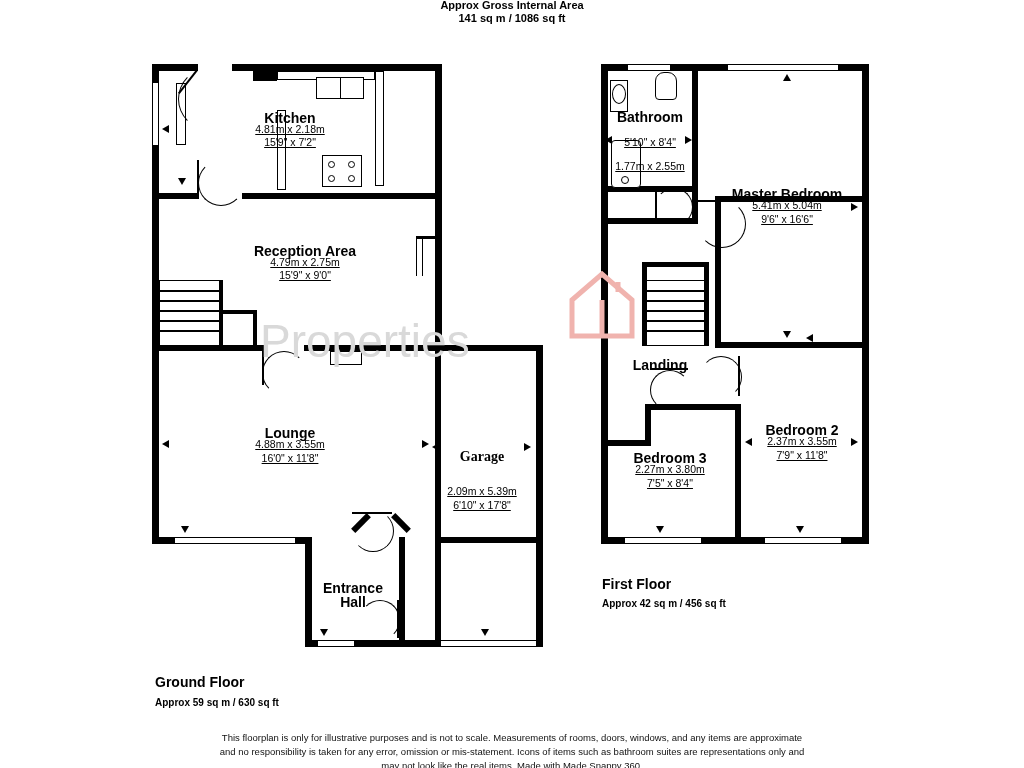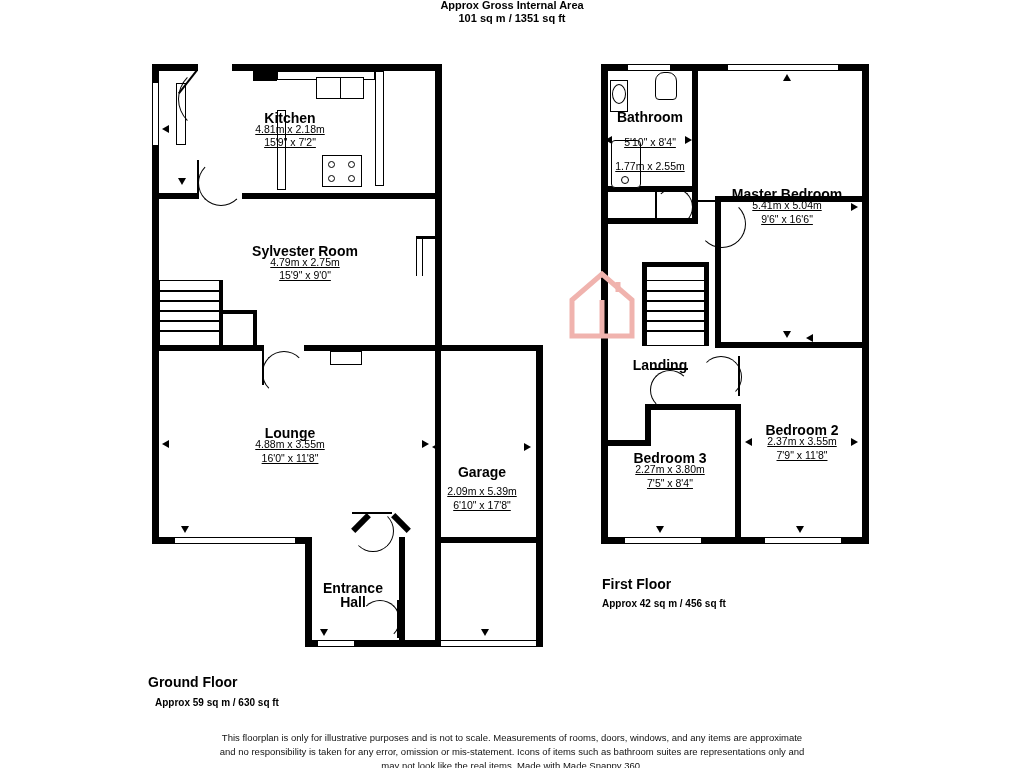--- a/index.html
+++ b/index.html
@@ -51,21 +51,21 @@
   .wm .s1{position:absolute;left:0;top:0;font-size:52px;font-weight:bold;color:#f0b3ae;font-family:"Liberation Sans",sans-serif;letter-spacing:-1px;}
   .wm .s2{position:absolute;left:12px;top:52px;font-size:46px;color:#d9d9d9;font-family:"Liberation Sans",sans-serif;}
   .wm .house{position:absolute;left:318px;top:8px;width:72px;height:70px;}
 </style>
 </head>
 <body>
 
 <div class="stage">
 
   <div class="txt hdr" style="left:362px;top:-1px;width:300px;">Approx Gross Internal Area</div>
-  <div class="txt hdr" style="left:362px;top:12px;width:300px;">101 sq m / 1351 sq ft</div>
+  <div class="txt hdr" style="left:362px;top:12px;width:300px;">141 sq m / 1086 sq ft</div>
 
   <div>
 
     <div class="w" style="left:152px;top:64px;width:290px;height:7px;"></div>
     <div class="w" style="left:152px;top:64px;width:7px;height:480px;"></div>
     <div class="w" style="left:152px;top:537px;width:160px;height:7px;"></div>
     <div class="w" style="left:435px;top:64px;width:7px;height:287px;"></div>
 
     <div class="w" style="left:152px;top:193px;width:290px;height:6px;"></div>
 
@@ -143,36 +143,36 @@
     <div class="arr arr-d" style="left:181px;top:526px;"></div>
     <div class="arr arr-l" style="left:432px;top:443px;"></div>
     <div class="arr arr-r" style="left:524px;top:443px;"></div>
     <div class="arr arr-d" style="left:481px;top:629px;"></div>
     <div class="arr arr-d" style="left:320px;top:629px;"></div>
 
     <div class="txt room-name" style="left:190px;top:110px;width:200px;">Kitchen</div>
     <div class="txt room-dim" style="left:190px;top:123px;width:200px;">4.81m x 2.18m</div>
     <div class="txt room-dim" style="left:190px;top:136px;width:200px;">15'9" x 7'2"</div>
 
-    <div class="txt room-name" style="left:200px;top:243px;width:210px;">Sylvester Room</div>
+    <div class="txt room-name" style="left:200px;top:243px;width:210px;">Reception Area</div>
     <div class="txt room-dim" style="left:200px;top:256px;width:210px;">4.79m x 2.75m</div>
     <div class="txt room-dim" style="left:200px;top:269px;width:210px;">15'9" x 9'0"</div>
 
     <div class="txt room-name" style="left:190px;top:425px;width:200px;">Lounge</div>
     <div class="txt room-dim" style="left:190px;top:438px;width:200px;">4.88m x 3.55m</div>
     <div class="txt room-dim" style="left:190px;top:452px;width:200px;">16'0" x 11'8"</div>
 
-    <div class="txt room-name" style="left:408px;top:464px;width:148px;">Garage</div>
+    <div class="txt room-name" style="left:408px;top:448px;width:148px;font-family:Liberation Serif, serif;">Garage</div>
     <div class="txt room-dim" style="left:408px;top:485px;width:148px;">2.09m x 5.39m</div>
     <div class="txt room-dim" style="left:408px;top:499px;width:148px;">6'10" x 17'8"</div>
 
     <div class="txt room-name" style="left:303px;top:580px;width:100px;">Entrance</div>
     <div class="txt room-name" style="left:303px;top:594px;width:100px;">Hall</div>
 
-    <div class="floor-title" style="position:absolute;left:148px;top:674px;">Ground Floor</div>
+    <div class="floor-title" style="position:absolute;left:155px;top:674px;">Ground Floor</div>
     <div class="floor-sub" style="position:absolute;left:155px;top:697px;">Approx 59 sq m / 630 sq ft</div>
   </div>
 
   <div>
 
     <div class="w" style="left:601px;top:64px;width:268px;height:7px;"></div>
     <div class="w" style="left:601px;top:64px;width:7px;height:480px;"></div>
     <div class="w" style="left:862px;top:64px;width:7px;height:480px;"></div>
     <div class="w" style="left:601px;top:537px;width:268px;height:7px;"></div>
 
@@ -252,20 +252,21 @@
 
     <div class="txt room-name" style="left:610px;top:450px;width:120px;">Bedroom 3</div>
     <div class="txt room-dim" style="left:610px;top:463px;width:120px;">2.27m x 3.80m</div>
     <div class="txt room-dim" style="left:610px;top:477px;width:120px;">7'5" x 8'4"</div>
 
     <div class="floor-title" style="position:absolute;left:602px;top:576px;">First Floor</div>
     <div class="floor-sub" style="position:absolute;left:602px;top:598px;">Approx 42 sq m / 456 sq ft</div>
   </div>
 
   <div class="wm">
+    <div class="s2">Properties</div>
     <svg class="house" viewBox="0 0 72 70">
       <path d="M6 30 L36 4 L66 30 L66 66 L6 66 Z" fill="none" stroke="#f0b3ae" stroke-width="5"></path>
       <path d="M36 30 L36 66" fill="none" stroke="#f0b3ae" stroke-width="5"></path>
       <path d="M52 12 L52 22" fill="none" stroke="#f0b3ae" stroke-width="5"></path>
     </svg>
   </div>
 
   <div class="disclaimer" style="left:162px;top:731px;width:700px;">This floorplan is only for illustrative purposes and is not to scale. Measurements of rooms, doors, windows, and any items are approximate</div>
   <div class="disclaimer" style="left:162px;top:745px;width:700px;">and no responsibility is taken for any error, omission or mis-statement. Icons of items such as bathroom suites are representations only and</div>
   <div class="disclaimer" style="left:162px;top:759px;width:700px;">may not look like the real items. Made with Made Snappy 360.</div>

